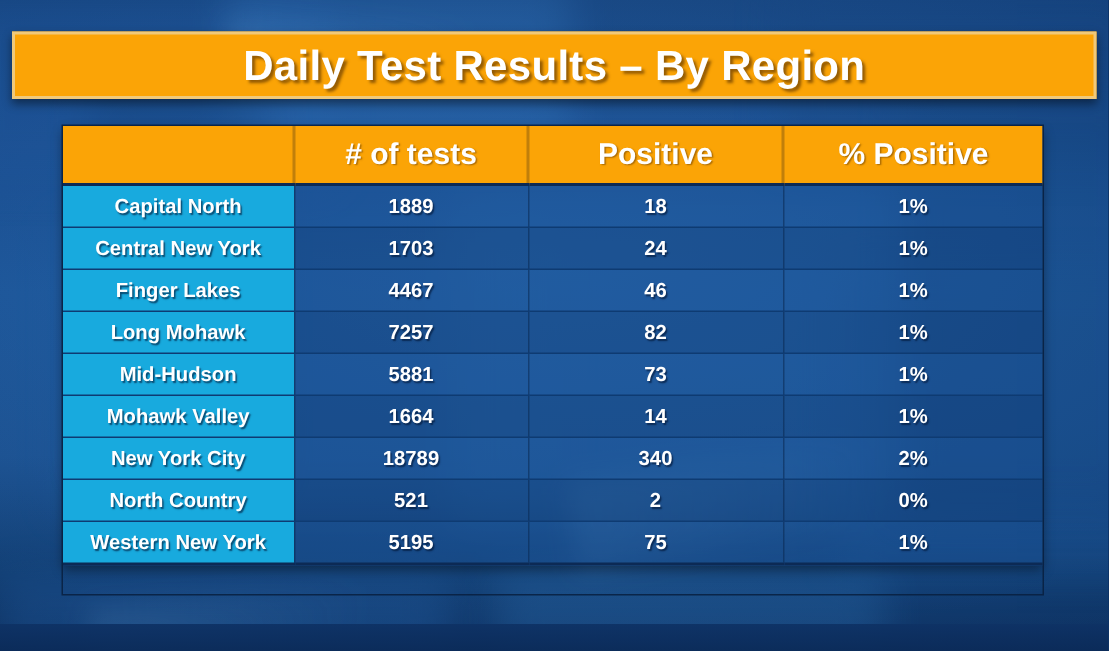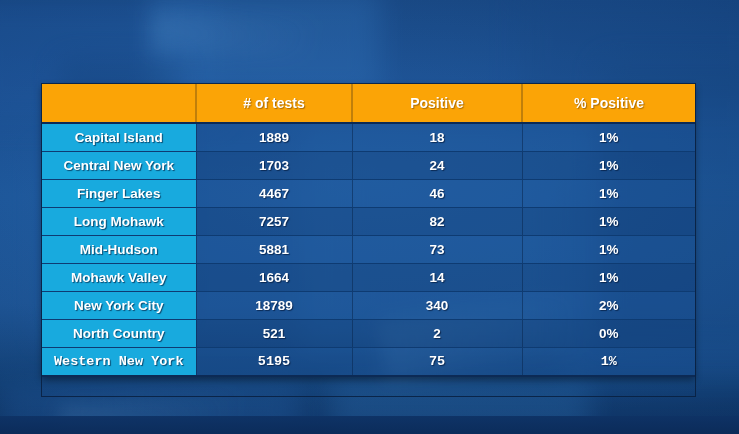--- a/index.html
+++ b/index.html
@@ -102,21 +102,21 @@
   }
   #results-table col.c-region { width: 154px; }
   #results-table col.c-tests  { width: 156px; }
   #results-table col.c-pos    { width: 170px; }
   #results-table col.c-pct    { width: 173px; }
 
   #results-table th {
     height: 38px;
     background: #fba406;
     color: #ffffff;
-    font-size: 14px;
+    font-size: 20px;
     font-weight: bold;
     text-align: center;
     border-right: 2px solid #c07f0a;
     border-bottom: 2px solid #0c2a55;
     text-shadow: 1px 1px 1px rgba(90,50,0,0.5);
     padding: 0;
   }
   #results-table th:last-child { border-right: none; }
   #results-table th.blank-head { background: #fba406; }
 
@@ -125,21 +125,21 @@
     font-size: 13.5px;
     font-weight: bold;
     color: #ffffff;
     text-align: center;
     padding: 0;
     border-bottom: 1px solid #0e3b72;
     border-right: 1px solid rgba(10,40,80,0.55);
     text-shadow: 1px 1px 1px rgba(0,20,50,0.65);
   }
   #results-table td:last-child { border-right: none; }
-  #results-table tr:last-child td { border-bottom: 2px solid #0c2a55; font-family: Liberation Mono, monospace; }
+  #results-table tr:last-child td { border-bottom: 2px solid #0c2a55; }
 
   td.region-cell {
     background: #18aade;
     color: #ffffff;
     border-right: 2px solid #0e3b72;
     border-bottom: 1px solid #0d8cba;
     text-shadow: 1px 1px 1px rgba(0,45,80,0.55);
   }
   tr:last-child td.region-cell { border-bottom: 2px solid #0c2a55; }
 
@@ -176,39 +176,42 @@
   <div class="bg-blob b7"></div>
   <div class="bg-blob b8"></div>
   <div class="bg-blob b9"></div>
   <div class="bg-blob b10"></div>
   <div class="bg-streak s1"></div>
   <div class="bg-streak s2"></div>
   <div class="bg-streak s3"></div>
   <div class="bg-vignette"></div>
   <div class="bg-bottombar"></div>
 
+  <div id="title-banner">
+    <span id="title-text">Daily Test Results – By Region</span>
+  </div>
 
   <table id="results-table">
     <colgroup>
       <col class="c-region">
         <col class="c-tests">
         <col class="c-pos">
         <col class="c-pct">
     </colgroup>
     <thead>
       <tr>
         <th class="blank-head"></th>
         <th># of tests</th>
         <th>Positive</th>
         <th>% Positive</th>
       </tr>
     </thead>
     <tbody>
       <tr>
-        <td class="region-cell">Capital Island</td>
+        <td class="region-cell">Capital North</td>
         <td class="data-cell">1889</td>
         <td class="data-cell">18</td>
         <td class="data-cell">1%</td>
       </tr>
       <tr>
         <td class="region-cell">Central New York</td>
         <td class="data-cell">1703</td>
         <td class="data-cell">24</td>
         <td class="data-cell">1%</td>
       </tr>

